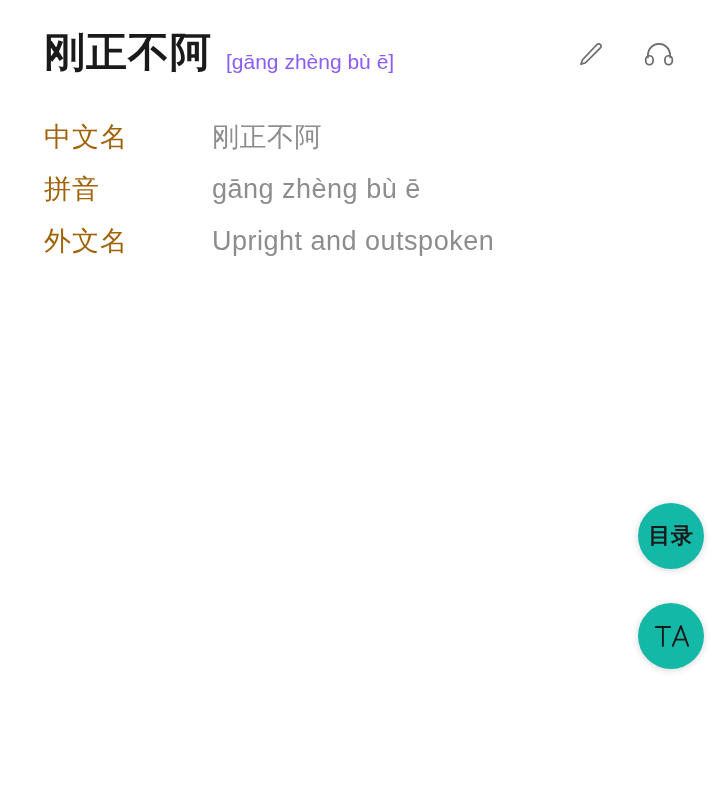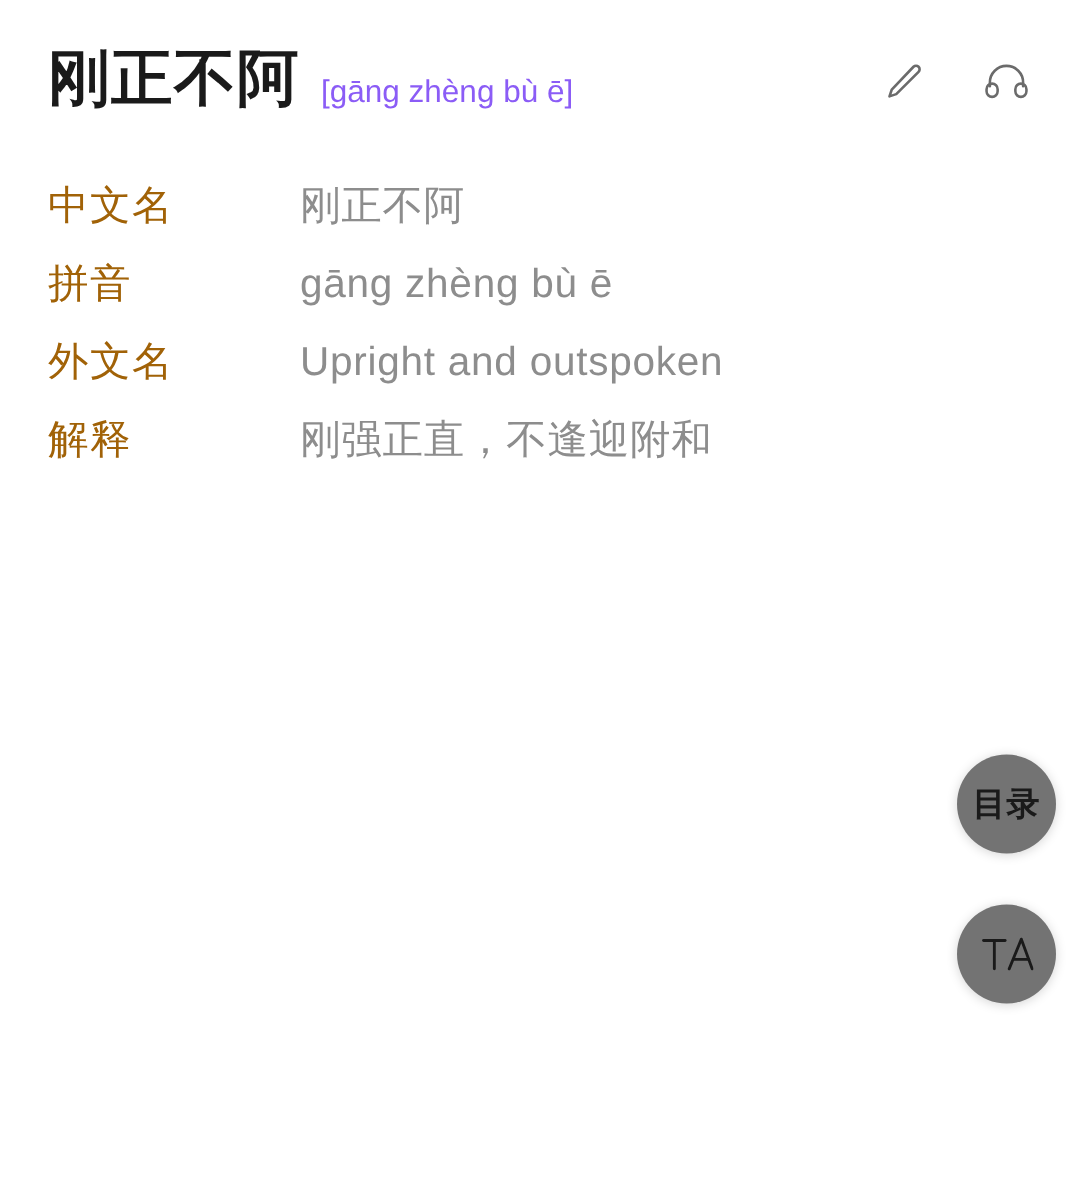--- a/index.html
+++ b/index.html
@@ -13,21 +13,21 @@
     font-family: "Liberation Sans", sans-serif;
     color: #222;
     position: relative;
     overflow: hidden;
   }
   .page {
     position: relative;
     width: 720px;
     height: 786px;
     box-sizing: border-box;
-    padding: 0 32px;
+    padding: 0 44px;
   }
 
   
   .header {
     display: flex;
     align-items: flex-start;
     padding-top: 30px;
     position: relative;
   }
   .title {
@@ -103,21 +103,21 @@
     letter-spacing: 0.5px;
   }
 
   
   .fab {
     position: absolute;
     right: 16px;
     width: 66px;
     height: 66px;
     border-radius: 50%;
-    background: #737373;
+    background: #14b8a6;
     box-shadow: 0 1px 7px rgba(0,0,0,0.17);
     display: flex;
     align-items: center;
     justify-content: center;
     cursor: pointer;
   }
   .fab-toc { top: 503px; }
   .fab-ta  { top: 603px; }
   .fab-toc span {
     font-size: 22px;
@@ -163,24 +163,20 @@
     <div class="info-row">
       <div class="info-key">拼音</div>
       <div class="info-val">gāng zhèng bù ē</div>
     </div>
 
     <div class="info-row">
       <div class="info-key">外文名</div>
       <div class="info-val">Upright and outspoken</div>
     </div>
 
-    <div class="info-row">
-      <div class="info-key">解释</div>
-      <div class="info-val">刚强正直，不逢迎附和</div>
-    </div>
 
 
   </div>
 
   <div class="fab fab-toc">
     <span>目录</span>
   </div>
 
   <div class="fab fab-ta">
     <span>

